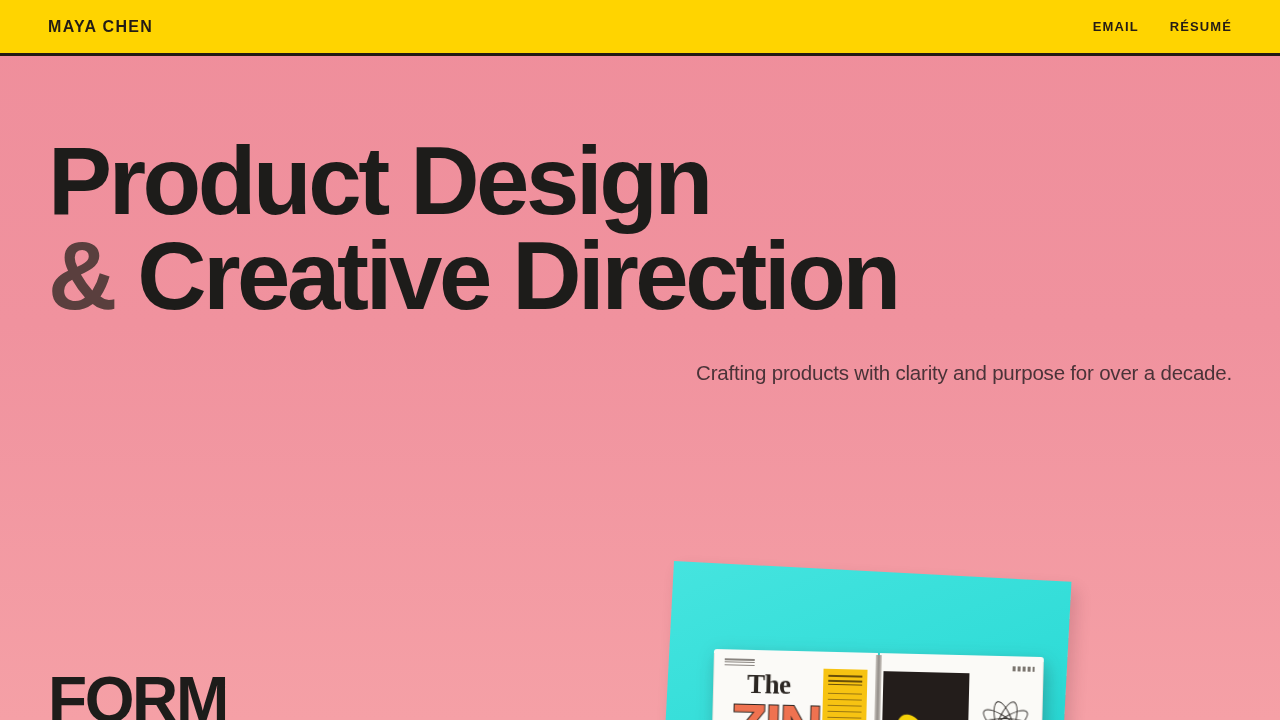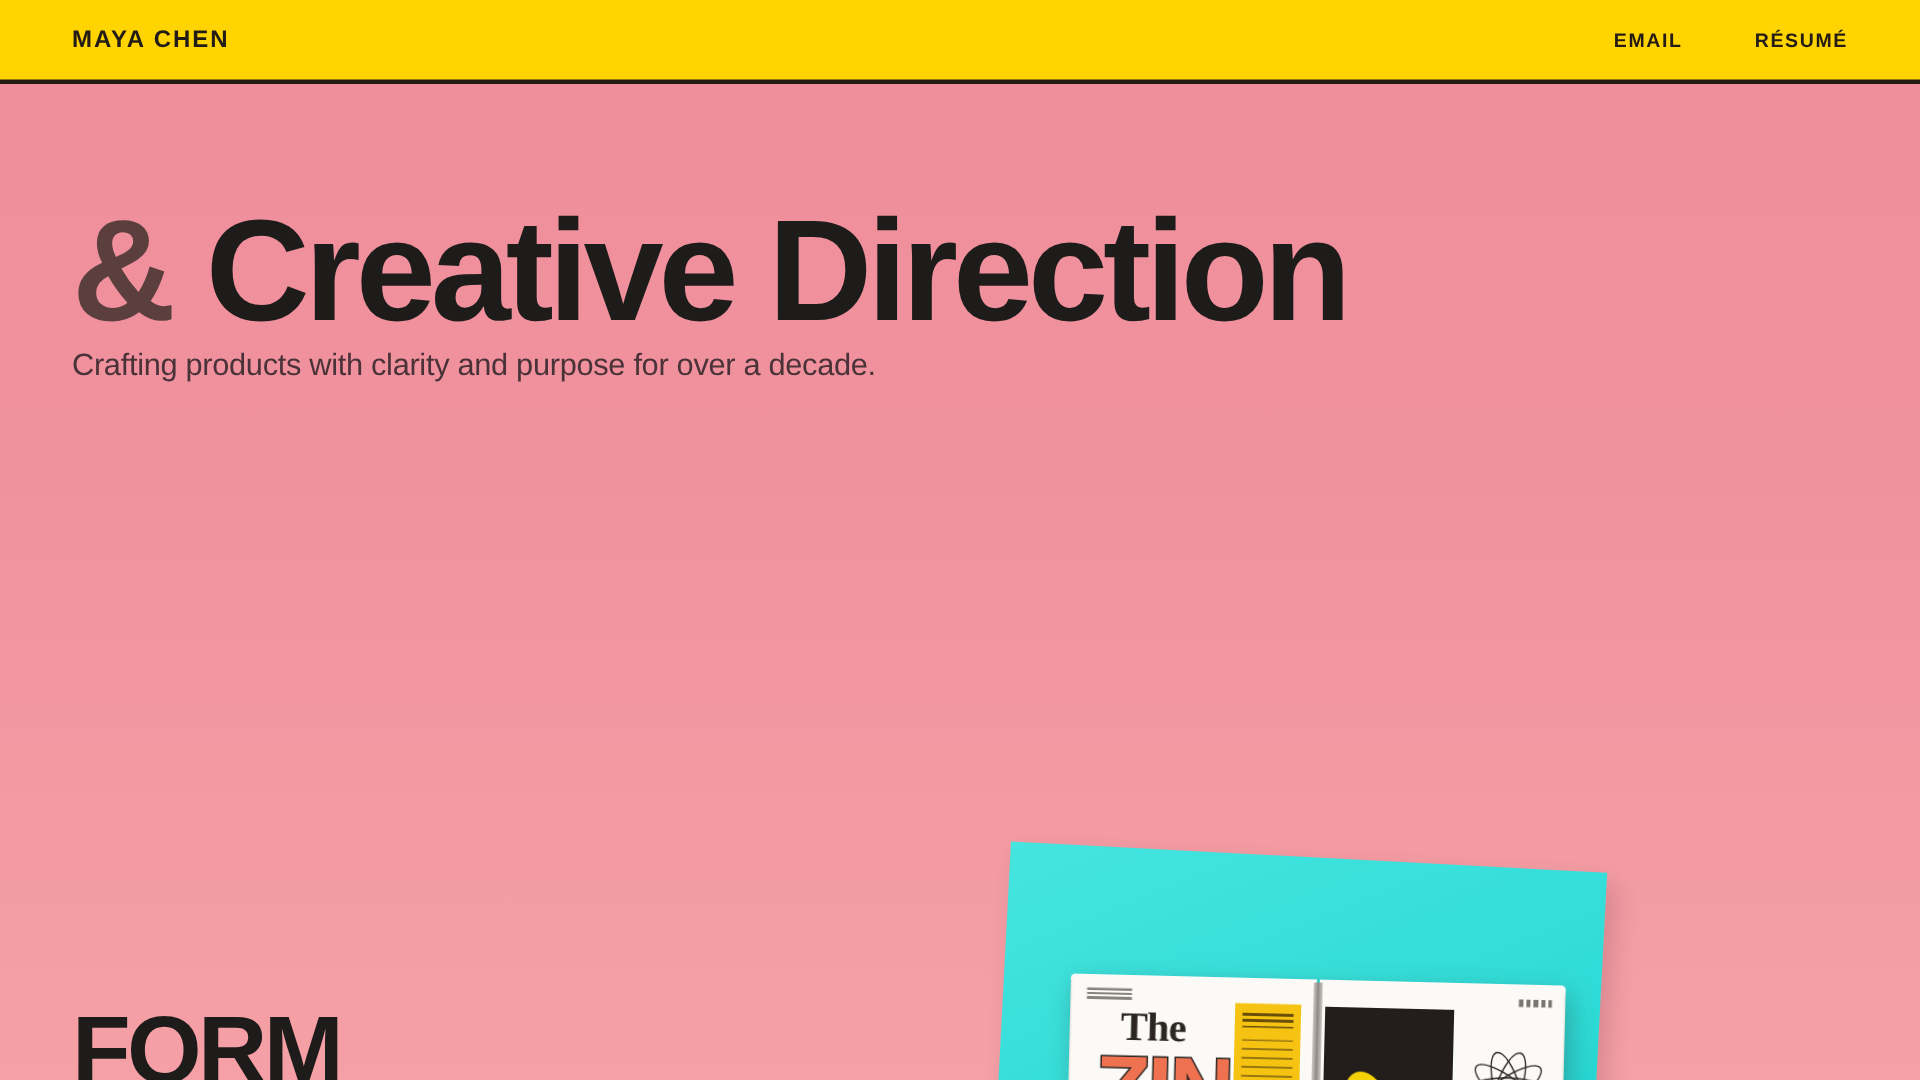--- a/index.html
+++ b/index.html
@@ -22,21 +22,21 @@
     background:#ffd400;
     border-bottom:3px solid #241a14;
     display:flex; align-items:center; justify-content:space-between;
     padding:0 48px 0 48px;
     z-index:30;
   }
   .brand{
     font-size:16px; font-weight:bold; letter-spacing:1.3px;
     color:#231c16; white-space:nowrap;
   }
-  .nav{ display:flex; align-items:center; gap:48px; }
+  .nav{ display:flex; align-items:center; gap:31px; }
   .nav-link{
     font-size:13px; font-weight:bold; letter-spacing:1.1px;
     color:#241c15; text-decoration:none; white-space:nowrap;
     cursor:pointer;
   }
 
   
   .hero{
     position:absolute; top:59px; left:0; width:1280px;
     padding:74px 48px 0 48px; z-index:20;
@@ -48,25 +48,27 @@
     letter-spacing:-3.4px;
     color:#1d1c1a;
     white-space:nowrap;
   }
   .headline .line{ display:block; }
   .amp{
     color:#463431;
     opacity:0.88;
   }
   .subhead{
+    margin-top:34px;
     font-size:20.5px;
     line-height:1.58;
     letter-spacing:-0.2px;
     color:#4a3338;
     font-weight:normal;
+    text-align:right;
   }
   .subhead span{ display:block; }
 
   
   .photo-stage{
     position:absolute;
     left:660px; top:545px;
     width:460px; height:330px;
     z-index:10;
   }
@@ -190,20 +192,21 @@
 <header class="site-header">
   <div class="brand">MAYA CHEN</div>
   <nav class="nav">
     <a class="nav-link">EMAIL</a>
     <a class="nav-link">RÉSUMÉ</a>
   </nav>
 </header>
 
 <section class="hero">
   <h1 class="headline">
+    <span class="line">Product Design</span>
     <span class="line"><span class="amp">&amp;</span> <span>Creative Direction</span></span>
   </h1>
   <p class="subhead">
     <span>Crafting products with clarity and purpose for over a decade.</span>
   </p>
 </section>
 
 <div class="photo-stage">
   <div class="teal-sheet"></div>
   <div class="book">

